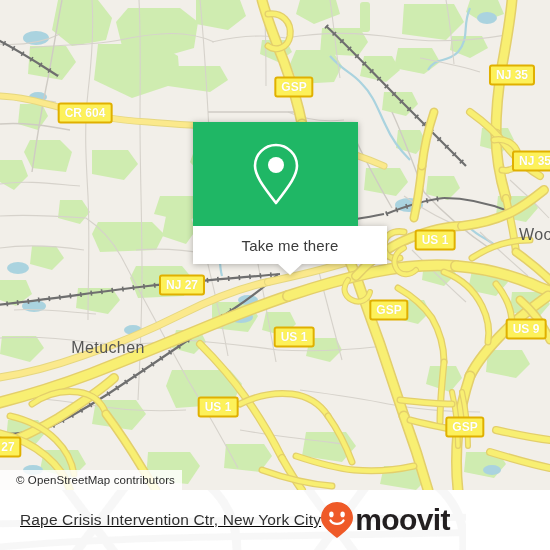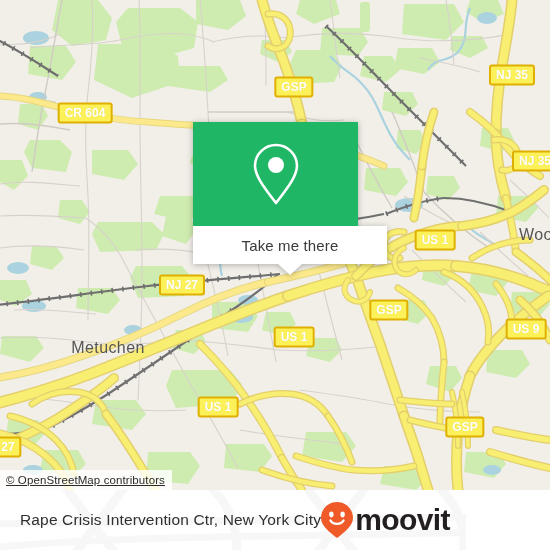--- a/index.html
+++ b/index.html
@@ -31,25 +31,24 @@
   #map-svg { position: absolute; left: 0; top: 0; }
 
   
   #attribution {
     position: absolute;
     left: 0;
     bottom: 0;
     background: rgba(255,255,255,0.82);
     font-size: 11.5px;
     color: #2b2b2b;
-    padding: 3px 7px 3px 6px;
+    padding: 3px 7px 3px 16px;
     letter-spacing: .1px;
     white-space: nowrap;
     line-height: 14px;
-    text-decoration: underline;
   }
 
   
   #popup {
     position: absolute;
     left: 193px;
     top: 122px;
     width: 165px;
     filter: drop-shadow(0 1px 3px rgba(0,0,0,0.28));
   }
@@ -91,20 +90,21 @@
   #footer {
     position: absolute;
     left: 0;
     top: 490px;
     width: 466px;
     height: 60px;
     background: #ffffff;
     display: flex;
     align-items: center;
     overflow: hidden;
+    text-decoration: underline;
   }
   #footer-watermark {
     position: absolute;
     left: 0; top: 0;
     width: 550px; height: 60px;
     opacity: .5;
   }
   #footer-title {
     position: relative;
     margin-left: 20px;

